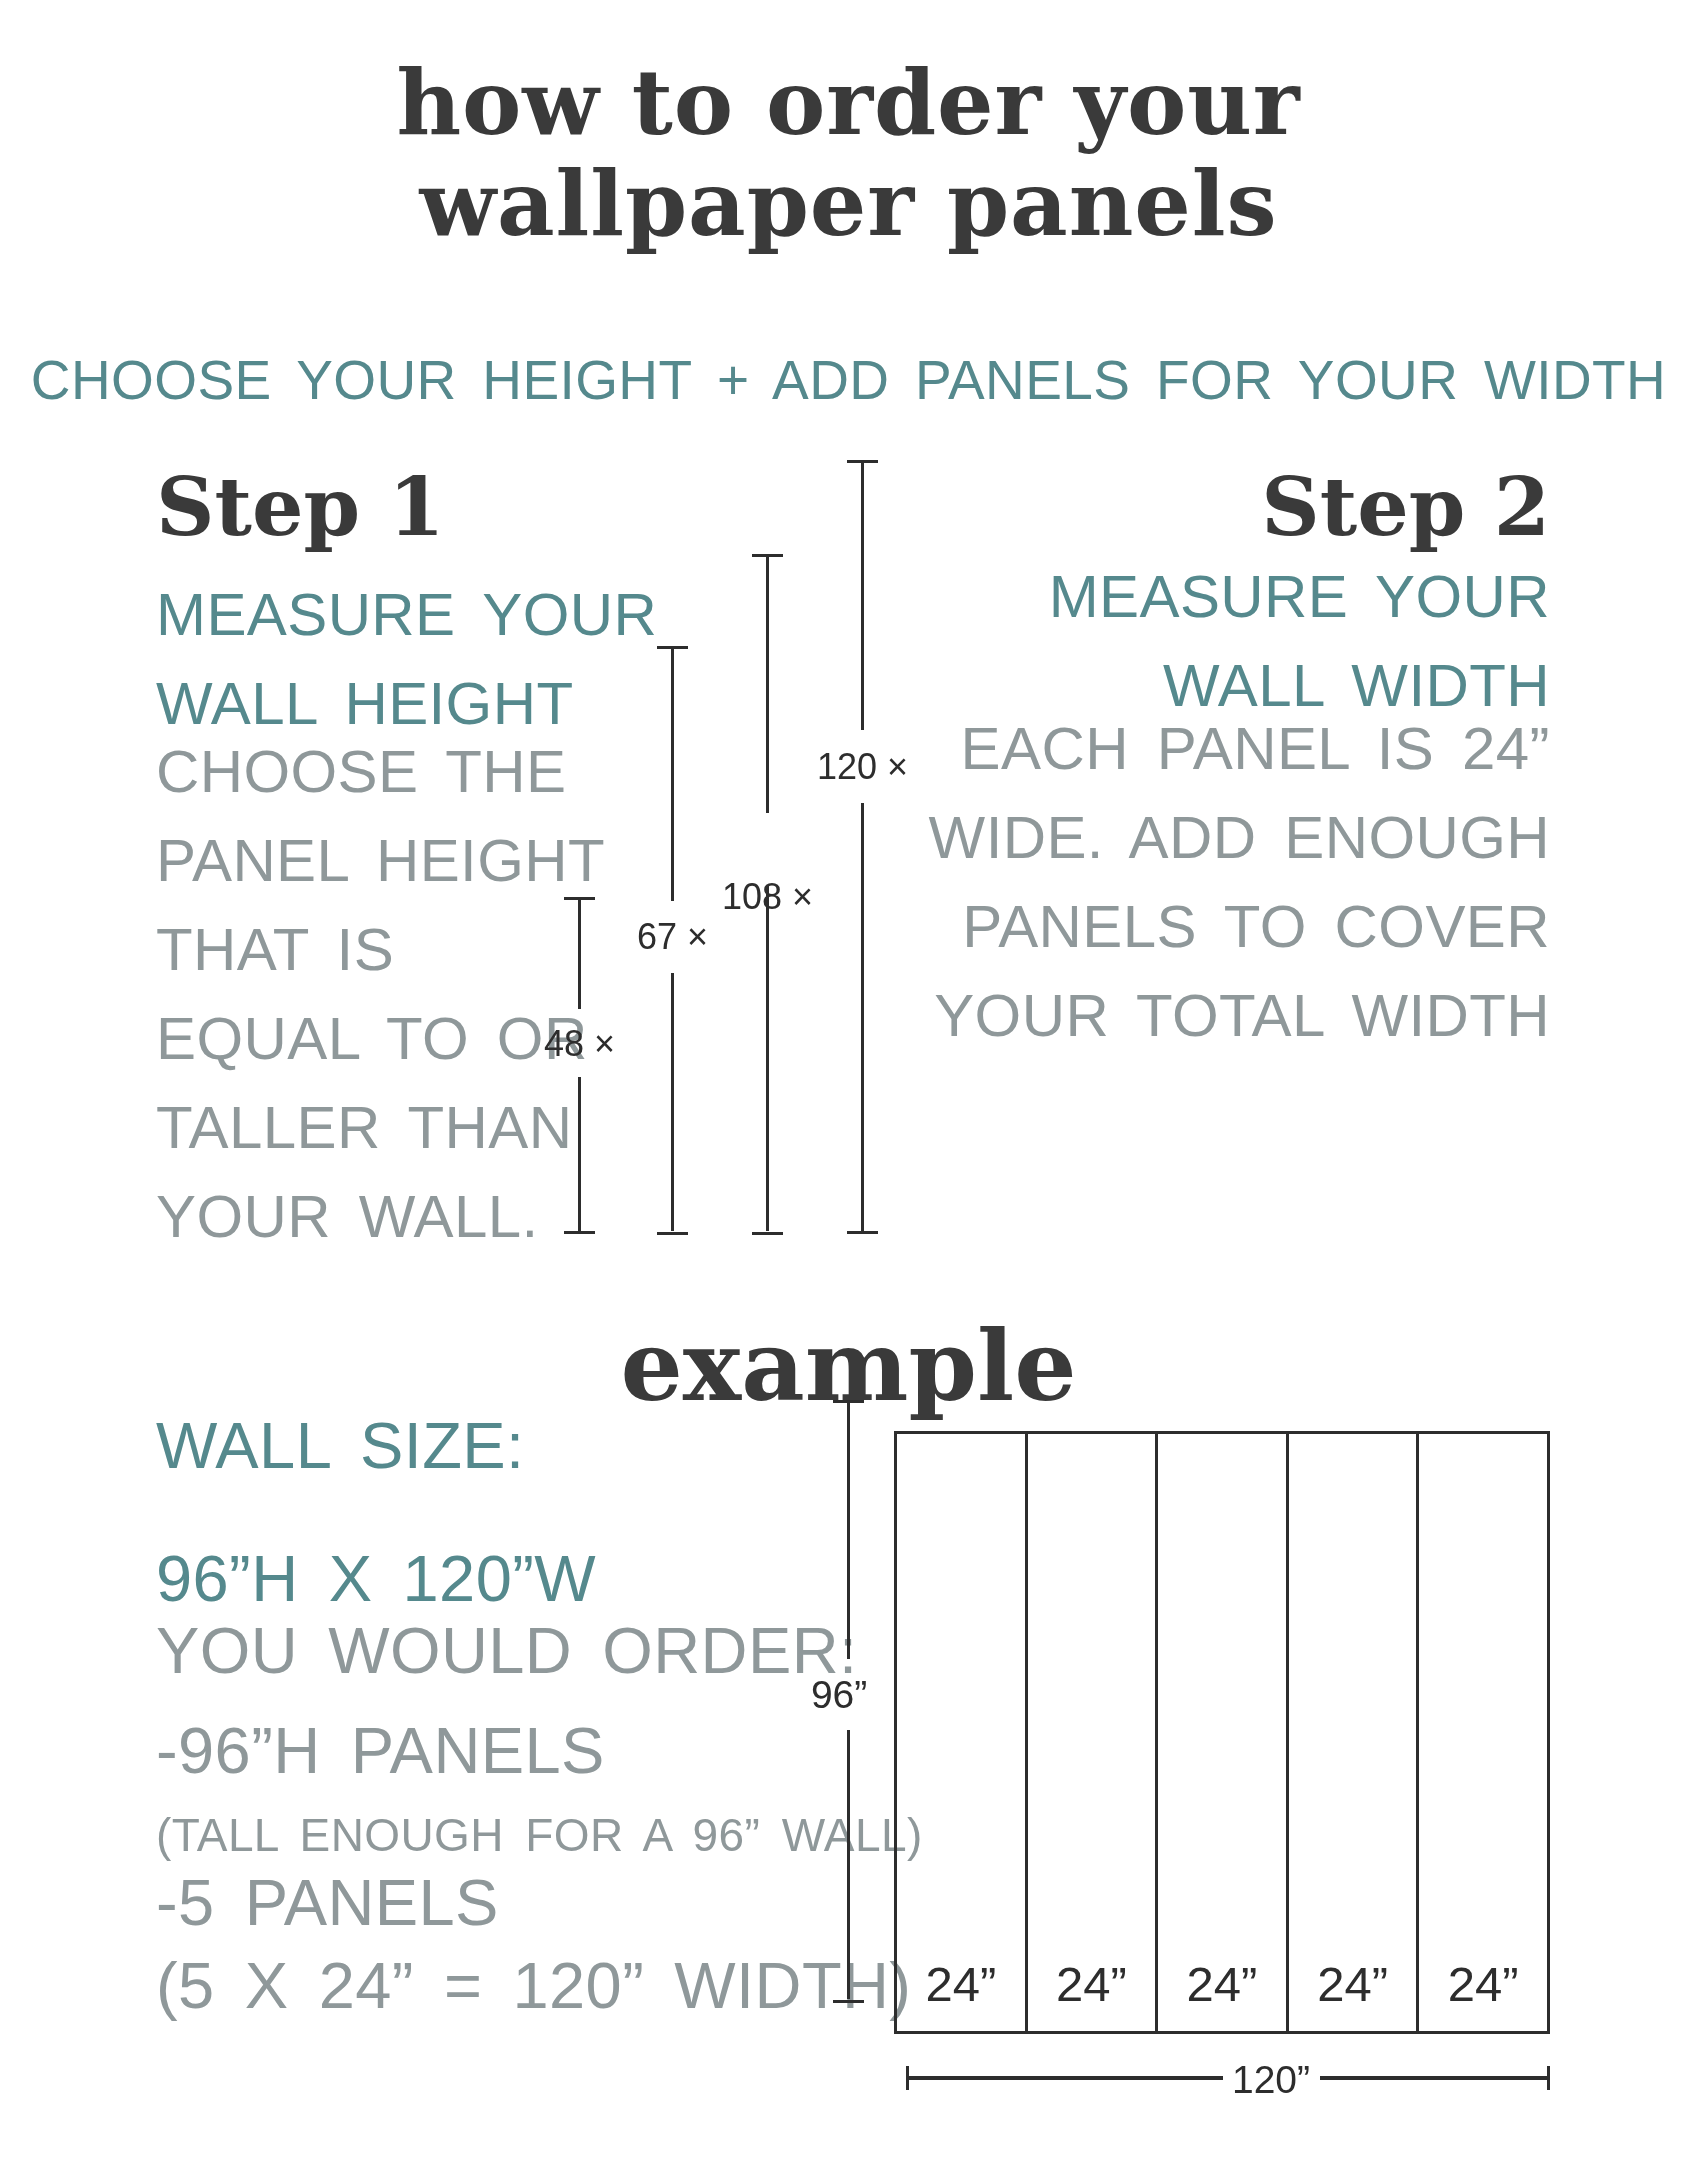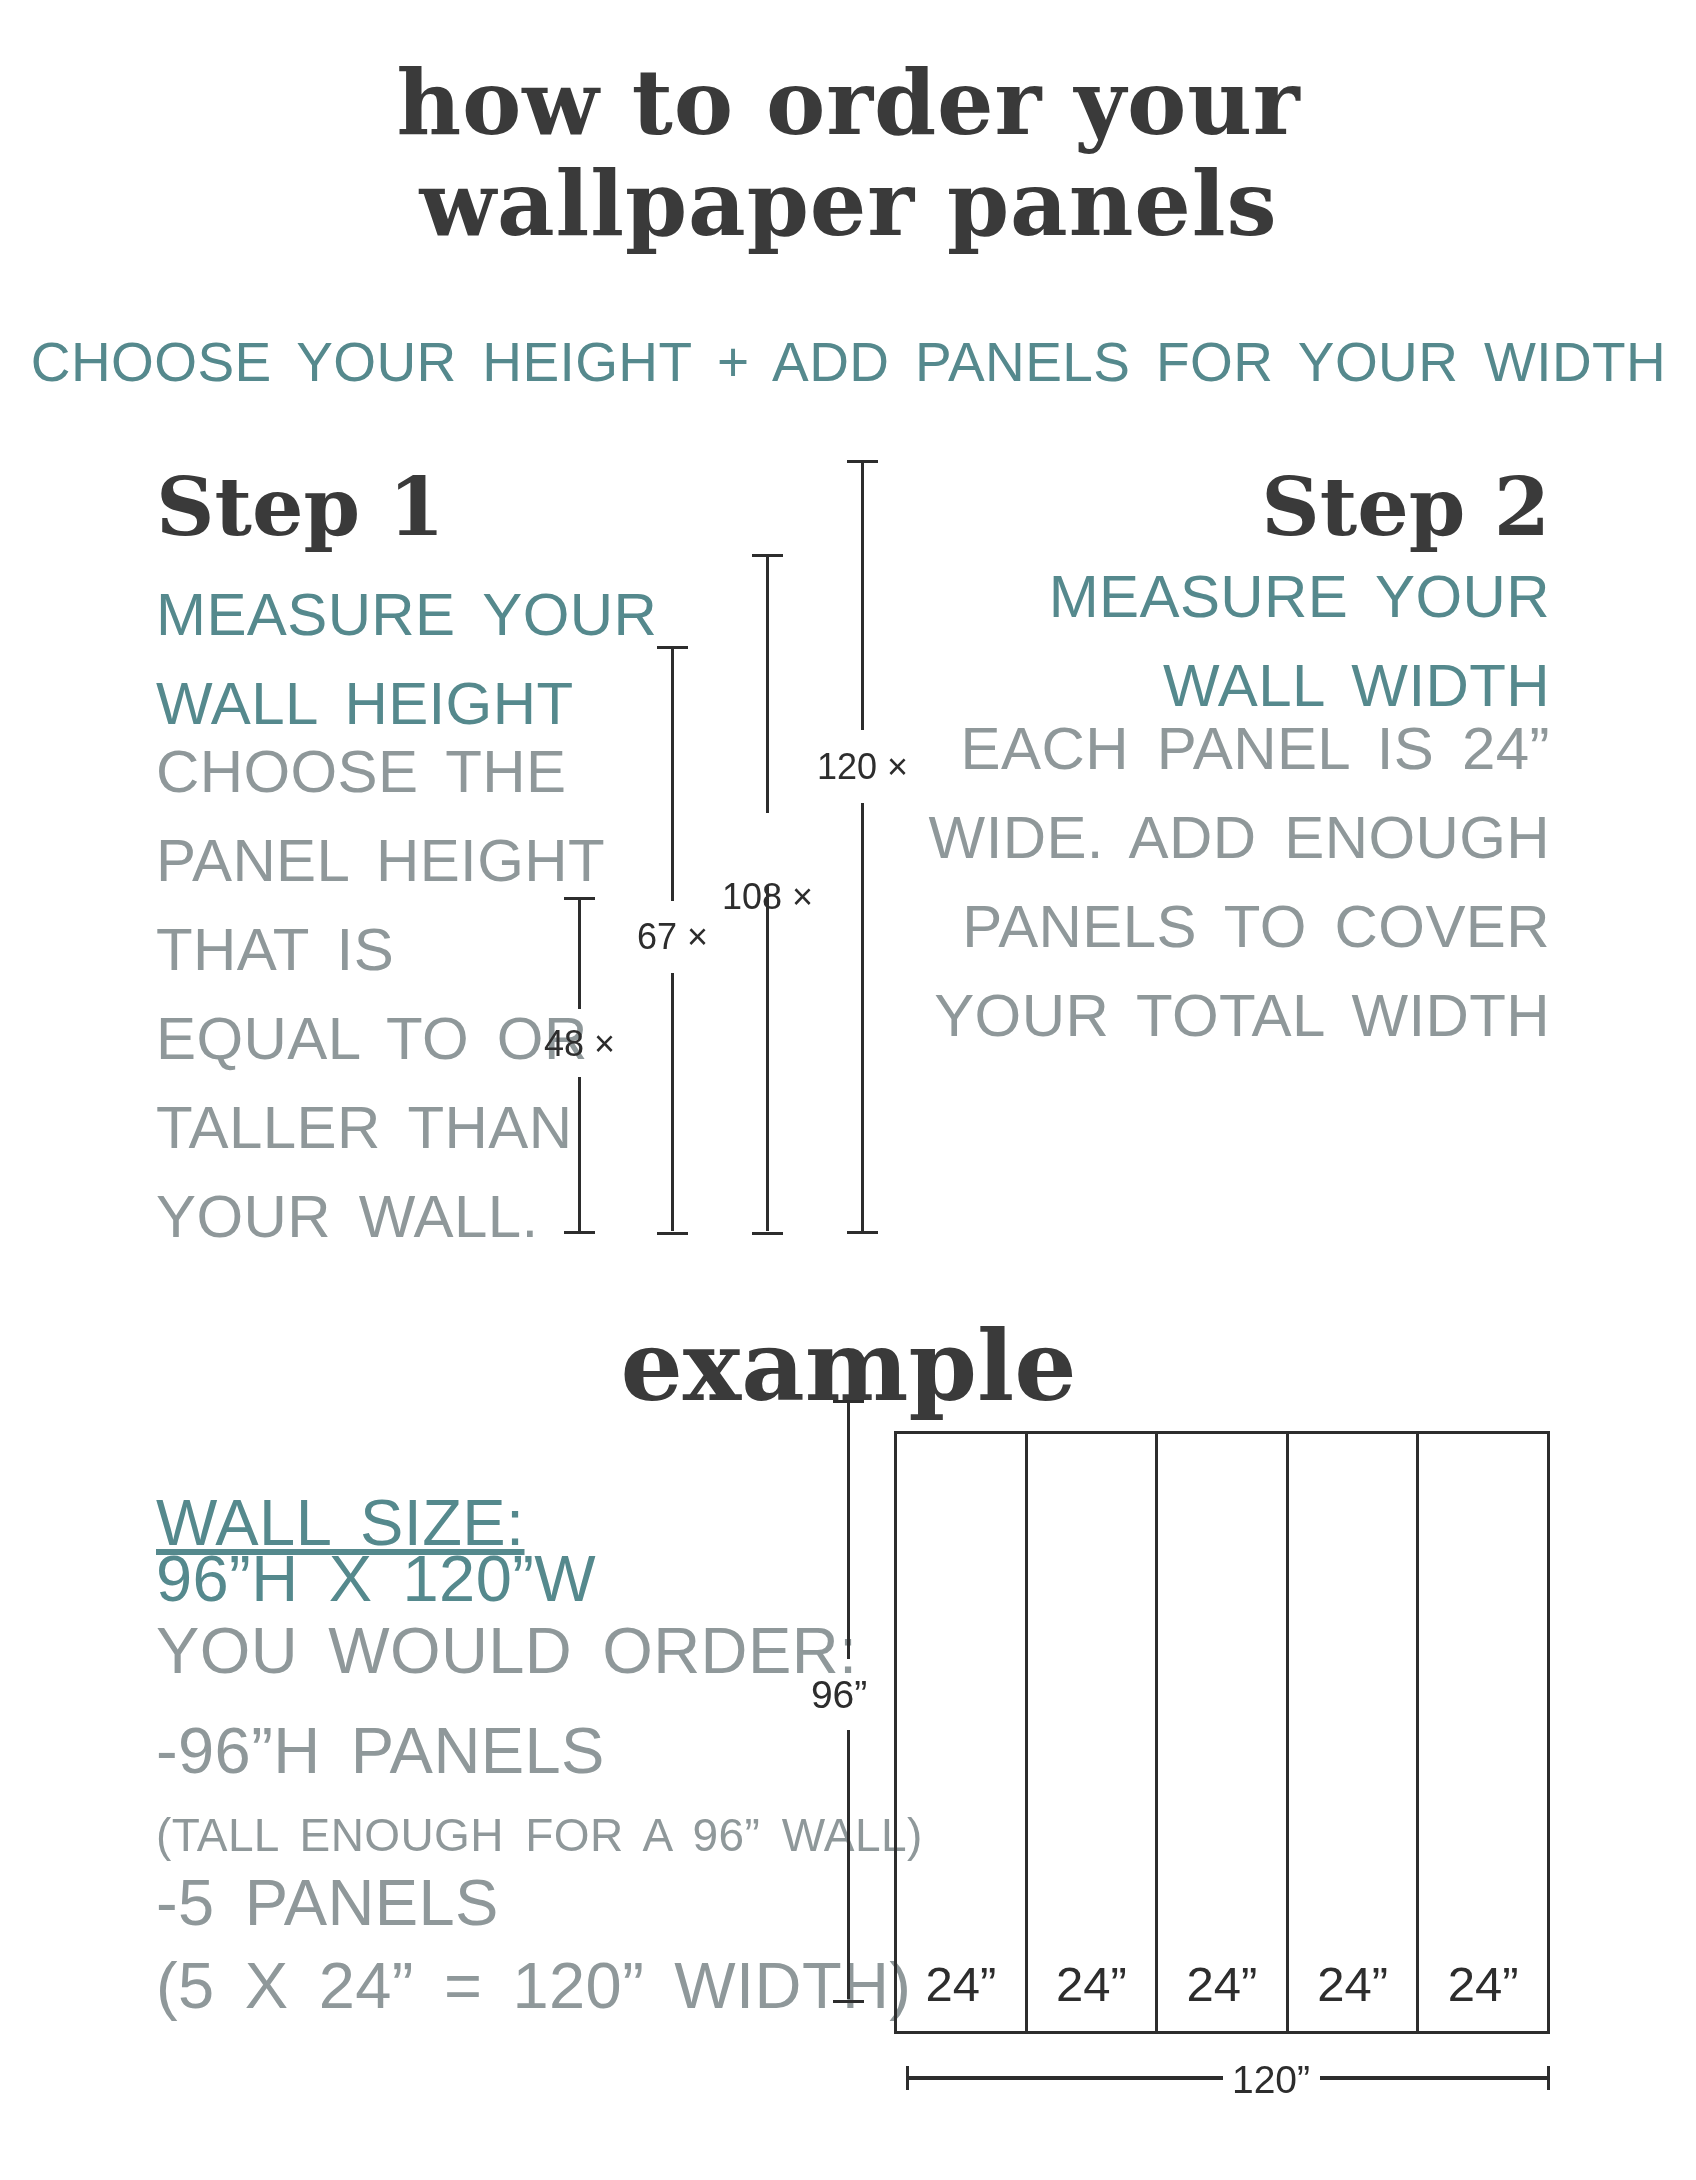--- a/index.html
+++ b/index.html
@@ -23,21 +23,21 @@
     font-weight:700;
     color:var(--ink);
     white-space:nowrap;
   }
   .page-title{
     position:absolute;top:52px;left:0;width:100%;
     text-align:center;
     font-size:89px;line-height:101px;letter-spacing:0.9px;
   }
   .subtitle{
-    position:absolute;top:330px;left:0;width:100%;
+    position:absolute;top:348px;left:0;width:100%;
     text-align:center;
     font-size:55px;letter-spacing:2.6px;word-spacing:0.22em;
     color:var(--teal);
     white-space:nowrap;
   }
   .hand{letter-spacing:0.4px;word-spacing:0.18em;white-space:nowrap;}
   .teal{color:var(--teal);margin-top:20px;}
   .gray{color:var(--gray);}
 
   .step-heading{position:absolute;font-size:81px;line-height:93px;}
@@ -148,21 +148,21 @@
   </div>
   <div class="col-right hand step-text gray" style="top:704px;">
     <div>EACH PANEL IS 24”</div>
     <div>WIDE. ADD ENOUGH</div>
     <div>PANELS TO COVER</div>
     <div>YOUR TOTAL WIDTH</div>
   </div>
 
   <div class="display example-heading">example</div>
 
-  <div class="ex-line hand teal" style="top:1464px;text-decoration:underline;">WALL SIZE:</div>
+  <div class="ex-line hand teal" style="top:1387px;">WALL SIZE:</div>
   <div class="ex-line hand teal" style="top:1520px;">96”H X 120”W</div>
   <div class="ex-line hand gray" style="top:1612px;">YOU WOULD ORDER:</div>
   <div class="ex-line hand gray" style="top:1712px;">-96”H PANELS</div>
   <div class="ex-line ex-note hand gray" style="top:1808px;">(TALL ENOUGH FOR A 96” WALL)</div>
   <div class="ex-line hand gray" style="top:1864px;">-5 PANELS</div>
   <div class="ex-line hand gray" style="top:1947px;">(5 X 24” = 120” WIDTH)</div>
 
   <div class="vdim" style="left:833px;top:1400px;height:603px;">
     <div class="tick t"></div>
     <div class="seg" style="top:3.4px;height:256px;"></div>

